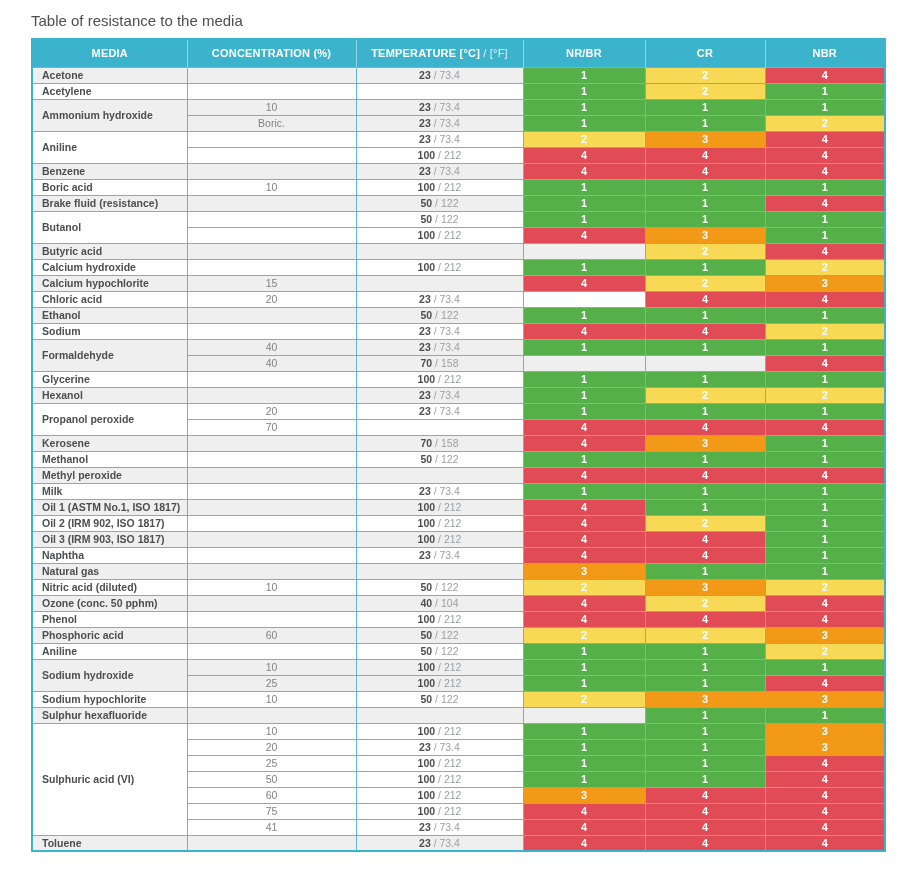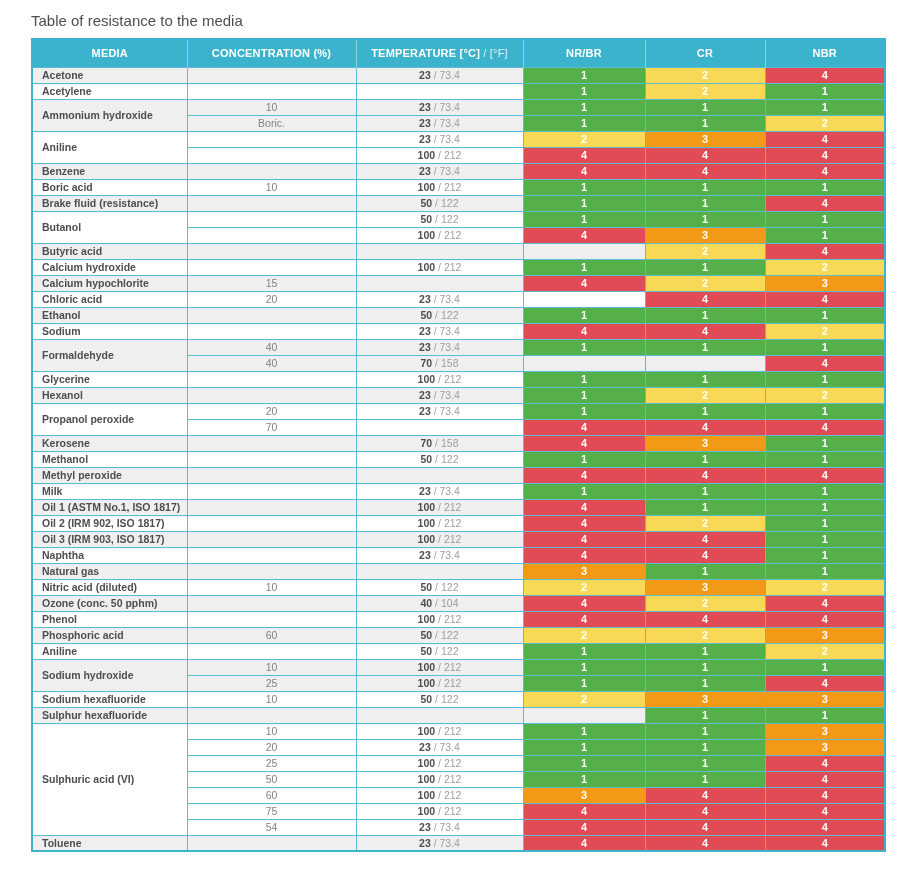--- a/index.html
+++ b/index.html
@@ -384,21 +384,21 @@
           <td class="rating" style="background: rgb(85, 176, 74);">1</td>
         </tr>
         <tr>
           <td class="conc stripe">25</td>
           <td class="temp stripe"><span class="tc">100</span><span class="tf"> / 212</span></td>
           <td class="rating" style="background: rgb(85, 176, 74);">1</td>
           <td class="rating" style="background: rgb(85, 176, 74);">1</td>
           <td class="rating" style="background: rgb(224, 75, 86);">4</td>
         </tr>
         <tr>
-          <td class="media" rowspan="1">Sodium hexafluoride</td>
+          <td class="media" rowspan="1">Sodium hypochlorite</td>
           <td class="conc">10</td>
           <td class="temp"><span class="tc">50</span><span class="tf"> / 122</span></td>
           <td class="rating" style="background: rgb(248, 217, 85);">2</td>
           <td class="rating" style="background: rgb(242, 154, 24);">3</td>
           <td class="rating" style="background: rgb(242, 154, 24);">3</td>
         </tr>
         <tr>
           <td class="media stripe" rowspan="1">Sulphur hexafluoride</td>
           <td class="conc stripe"></td>
           <td class="temp stripe"></td>
@@ -443,21 +443,21 @@
           <td class="rating" style="background: rgb(224, 75, 86);">4</td>
         </tr>
         <tr>
           <td class="conc">75</td>
           <td class="temp"><span class="tc">100</span><span class="tf"> / 212</span></td>
           <td class="rating" style="background: rgb(224, 75, 86);">4</td>
           <td class="rating" style="background: rgb(224, 75, 86);">4</td>
           <td class="rating" style="background: rgb(224, 75, 86);">4</td>
         </tr>
         <tr>
-          <td class="conc">54</td>
+          <td class="conc">41</td>
           <td class="temp"><span class="tc">23</span><span class="tf"> / 73.4</span></td>
           <td class="rating" style="background: rgb(224, 75, 86);">4</td>
           <td class="rating" style="background: rgb(224, 75, 86);">4</td>
           <td class="rating" style="background: rgb(224, 75, 86);">4</td>
         </tr>
         <tr>
           <td class="media stripe" rowspan="1">Toluene</td>
           <td class="conc stripe"></td>
           <td class="temp stripe"><span class="tc">23</span><span class="tf"> / 73.4</span></td>
           <td class="rating" style="background: rgb(224, 75, 86);">4</td>

